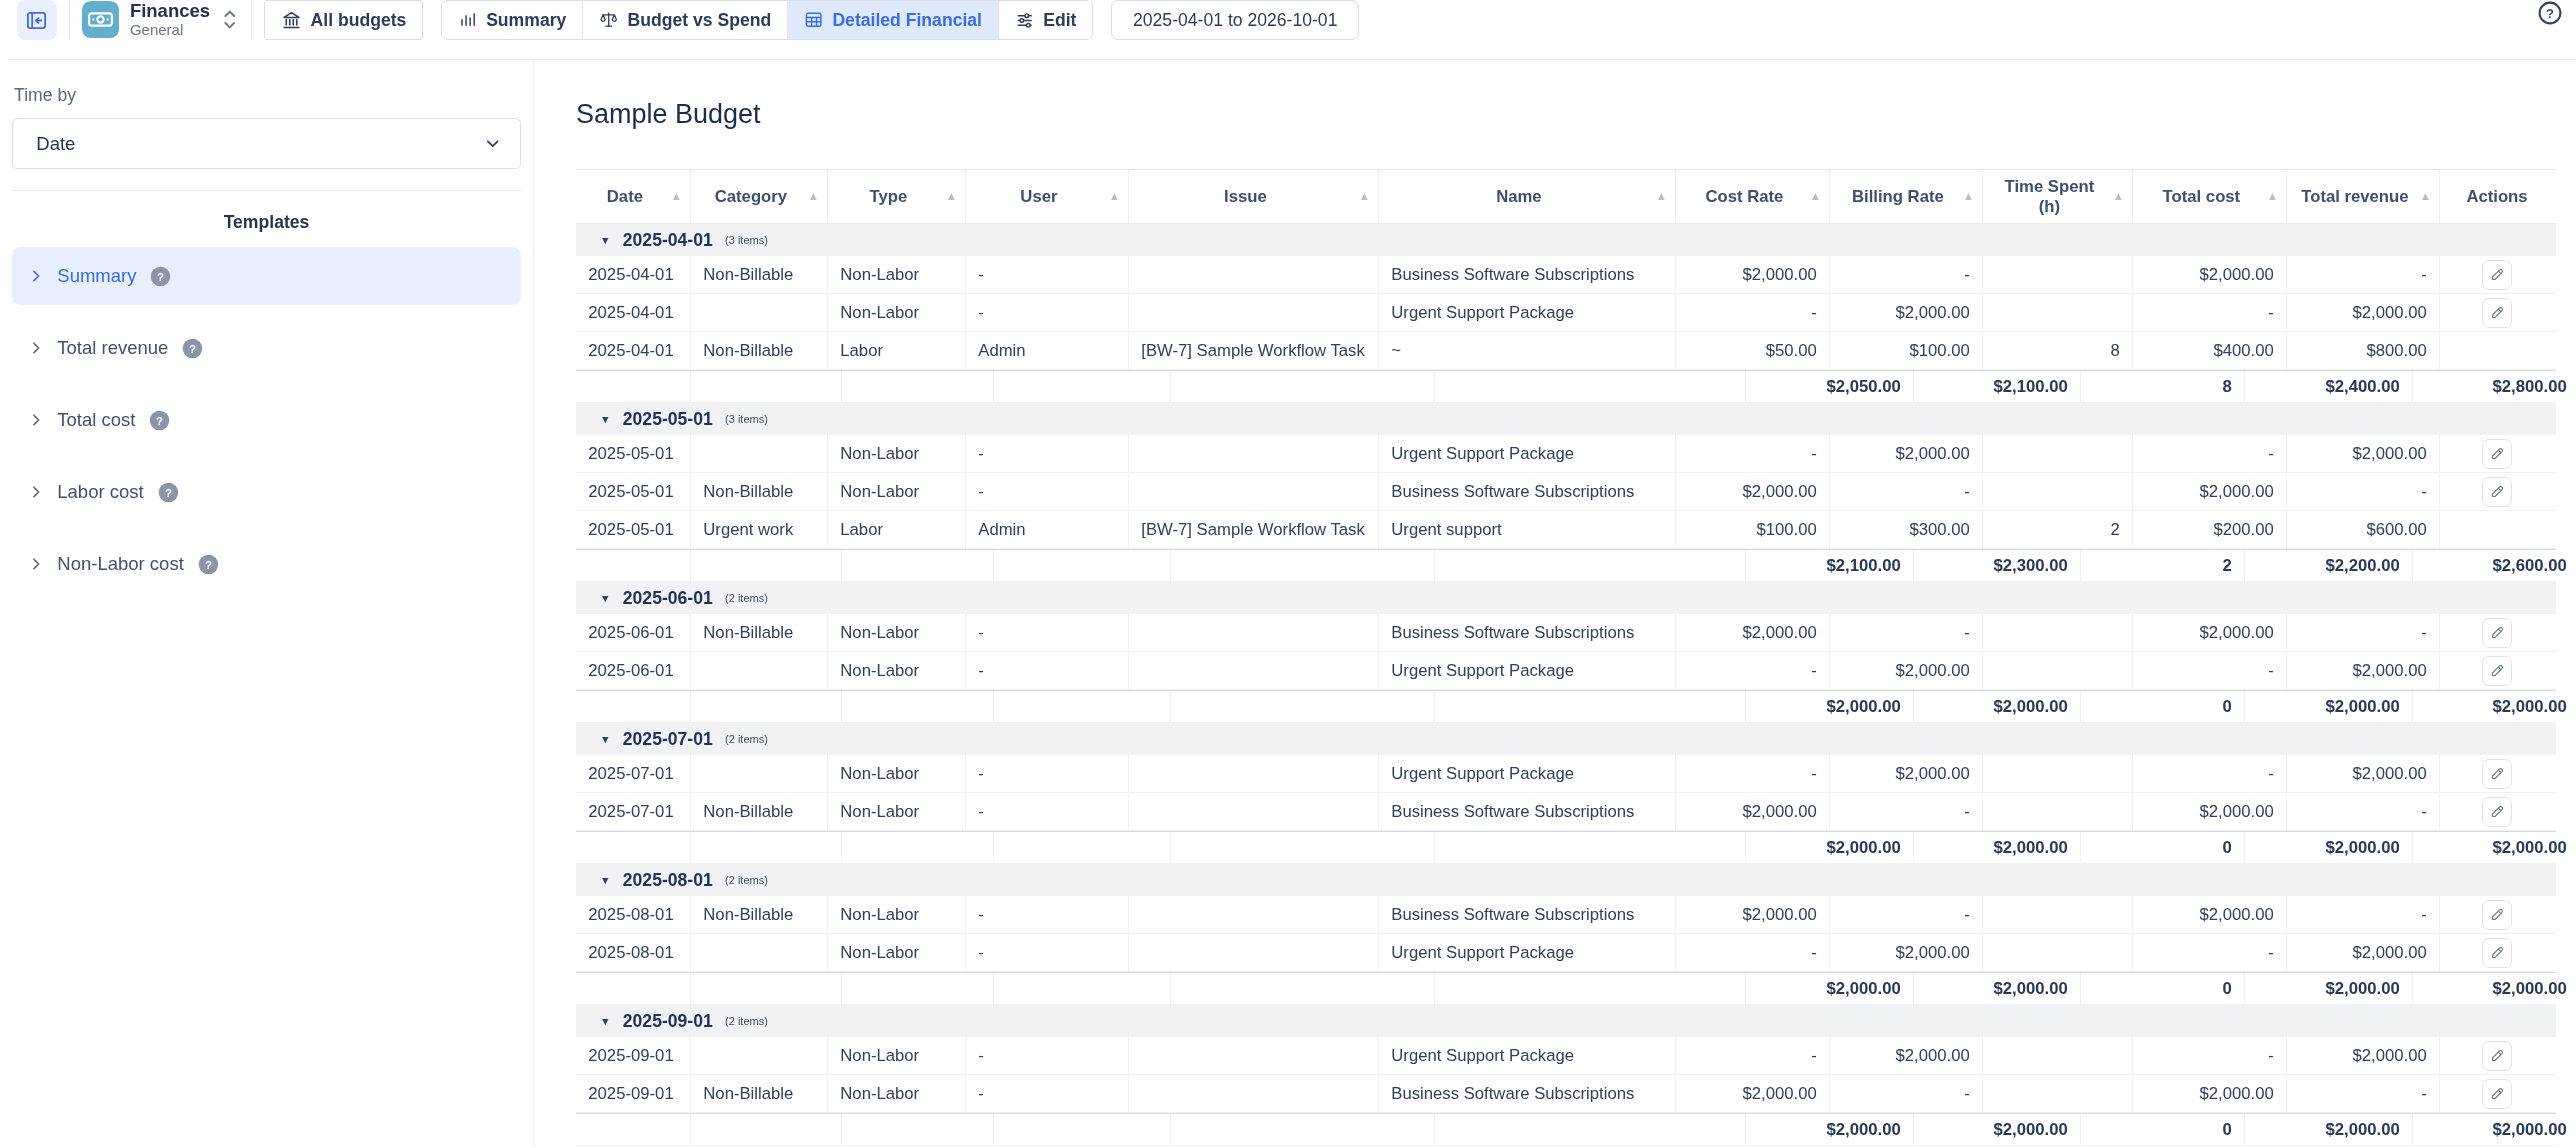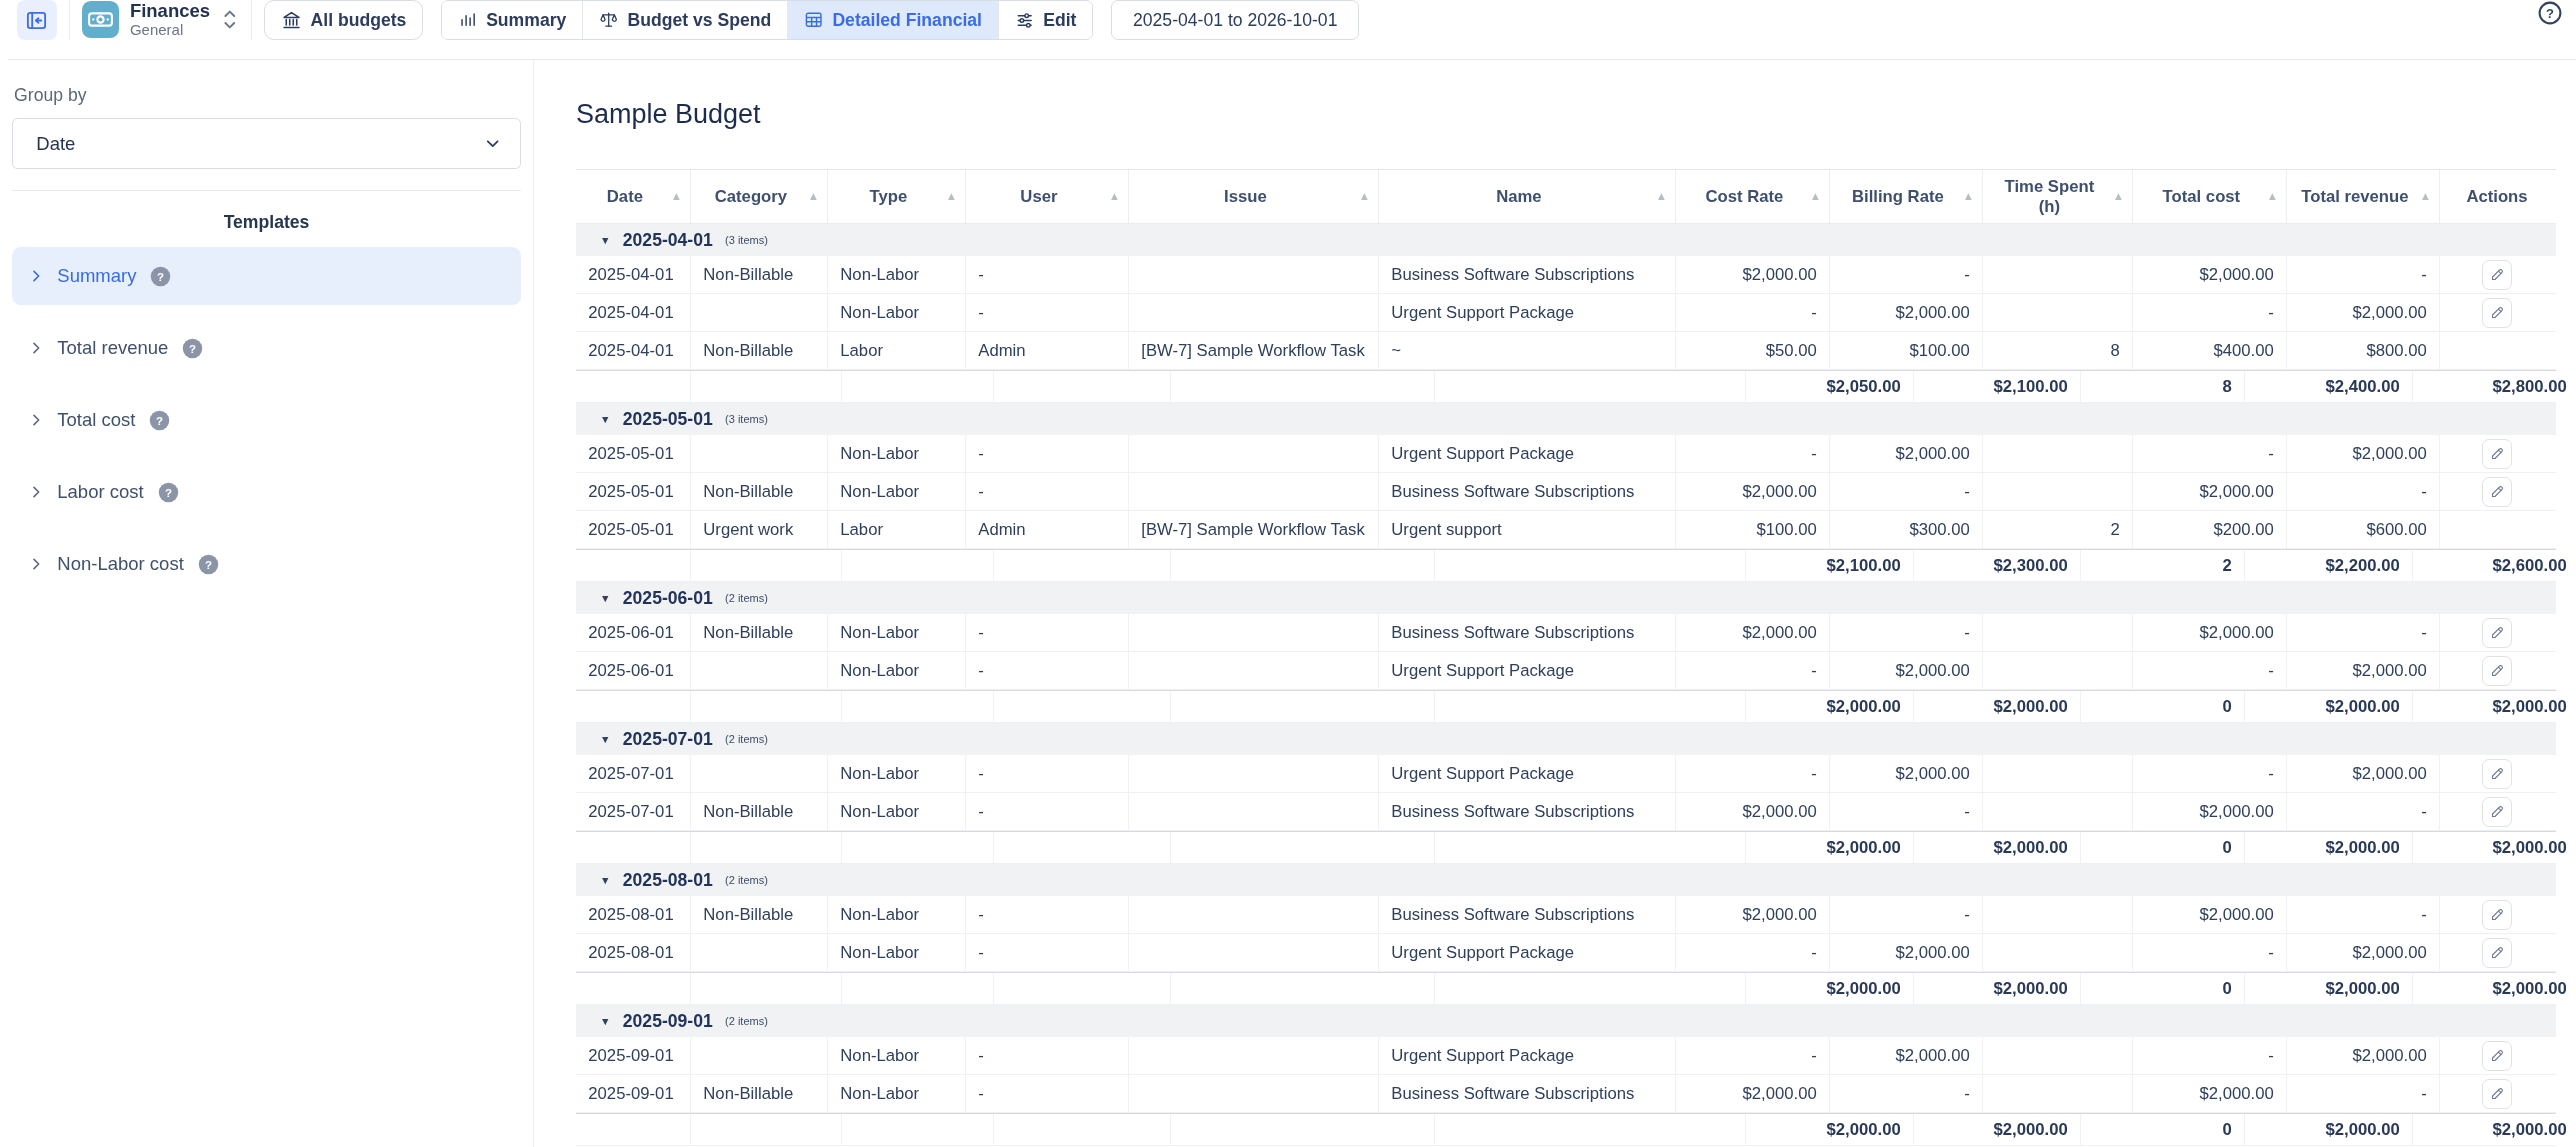--- a/index.html
+++ b/index.html
@@ -11,21 +11,21 @@
             display:flex; align-items:flex-start; padding:0 21px 0 8.8px;
             border-bottom:0.9px solid #e7e9ee; background:#fff; z-index:5; }
   .icon-btn { width:40px; height:40px; border-radius:8px; background:#e9effc;
               display:flex; align-items:center; justify-content:center; border:none; cursor:pointer; flex:none; }
   .vdiv { width:0.9px; height:40px; background:#e9ebef; margin:0 12.3px; flex:none; }
   .app-switcher { display:flex; align-items:center; gap:10.6px; cursor:pointer; }
   .app-icon { width:37px; height:37px; border-radius:8.8px; background:#64aecd;
               display:flex; align-items:center; justify-content:center; flex:none; }
   .app-title { font-size:18.5px; font-weight:600; color:#23324f; line-height:1.15; }
   .app-sub   { font-size:15px; color:#6b7686; line-height:1.15; }
-  .btn { height:40px; border:0.9px solid #d9dde4; border-radius:10px; background:#fff;
+  .btn { height:40px; border:0.9px solid #d9dde4; border-radius:3px; background:#fff;
          display:flex; align-items:center; gap:8.8px; padding:0 16px;
          font-size:17.6px; font-weight:600; color:#2c3c5c; cursor:pointer; }
   .tab-group { display:flex; align-items:stretch; border:0.9px solid #d9dde4; border-radius:7px;
                overflow:hidden; margin-left:17.6px; height:40px; background:#fff; }
   .seg { display:flex; align-items:center; gap:8.8px; padding:0 16px; border-left:0.9px solid #e4e7ec;
          font-size:17.6px; font-weight:600; color:#2c3c5c; cursor:pointer; background:#fff; border-top:none; border-bottom:none; border-right:none; }
   .seg:first-child { border-left:none; }
   .seg.active { background:#dfe9fc; color:#3b6ce4; }
   .date-range { margin-left:17.6px; height:40px; border:0.9px solid #d9dde4; border-radius:7px;
                 display:flex; align-items:center; padding:0 21px; font-size:17.6px; color:#2c3c5c; cursor:text; }
@@ -194,21 +194,21 @@
 
   <span class="help-top">
     <svg width="26" height="26" viewBox="0 0 30 30" fill="none">
       <circle cx="15" cy="15" r="12" stroke="#33425f" stroke-width="2.4"></circle>
       <text x="15" y="20.5" text-anchor="middle" font-size="15" font-weight="bold" fill="#33425f" font-family="Liberation Sans, sans-serif">?</text>
     </svg>
   </span>
 </header>
 
 <aside class="sidebar">
-  <div class="group-by-label">Group by</div>
+  <div class="group-by-label">Time by</div>
   <div class="select">
     <span>Date</span>
     <span>
       <svg width="19.4" height="19.4" viewBox="0 0 24 24" fill="none" stroke="#2f3e5c" stroke-width="2.2" stroke-linecap="round" stroke-linejoin="round">
           <polyline points="6,9 12,15 18,9"></polyline>
         </svg>
     </span>
   </div>
   <div class="sb-divider"></div>
   <div class="templates-h">Templates</div>

